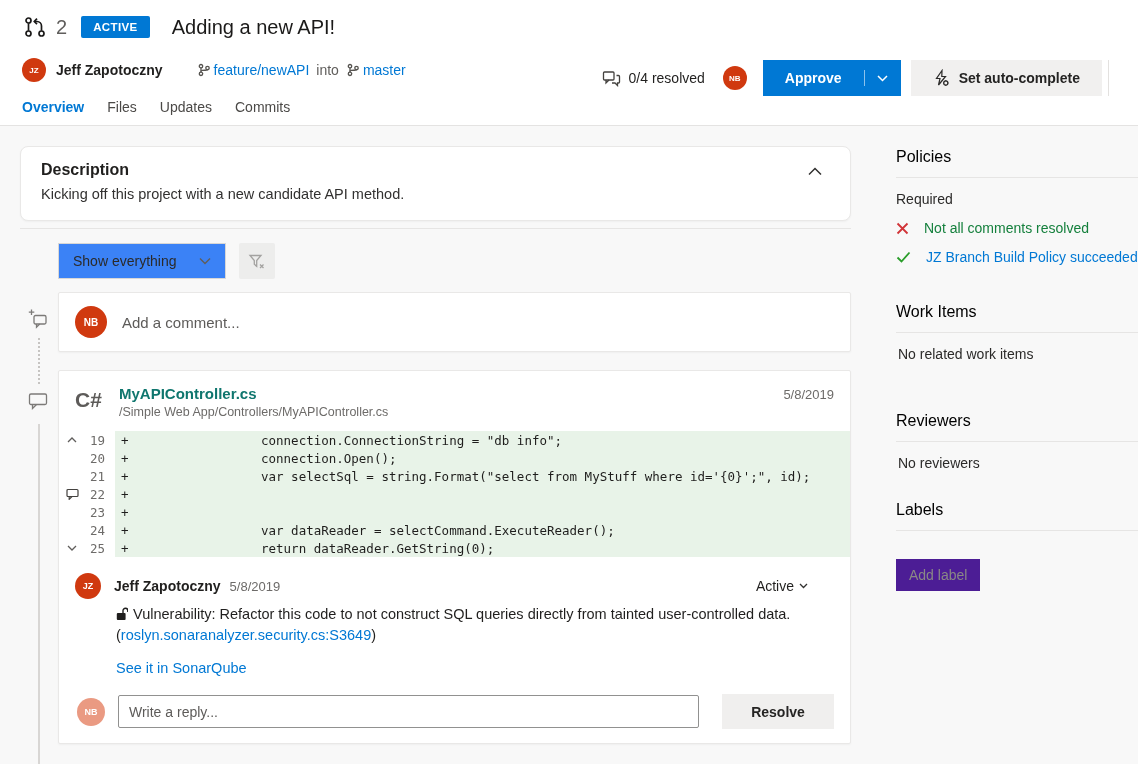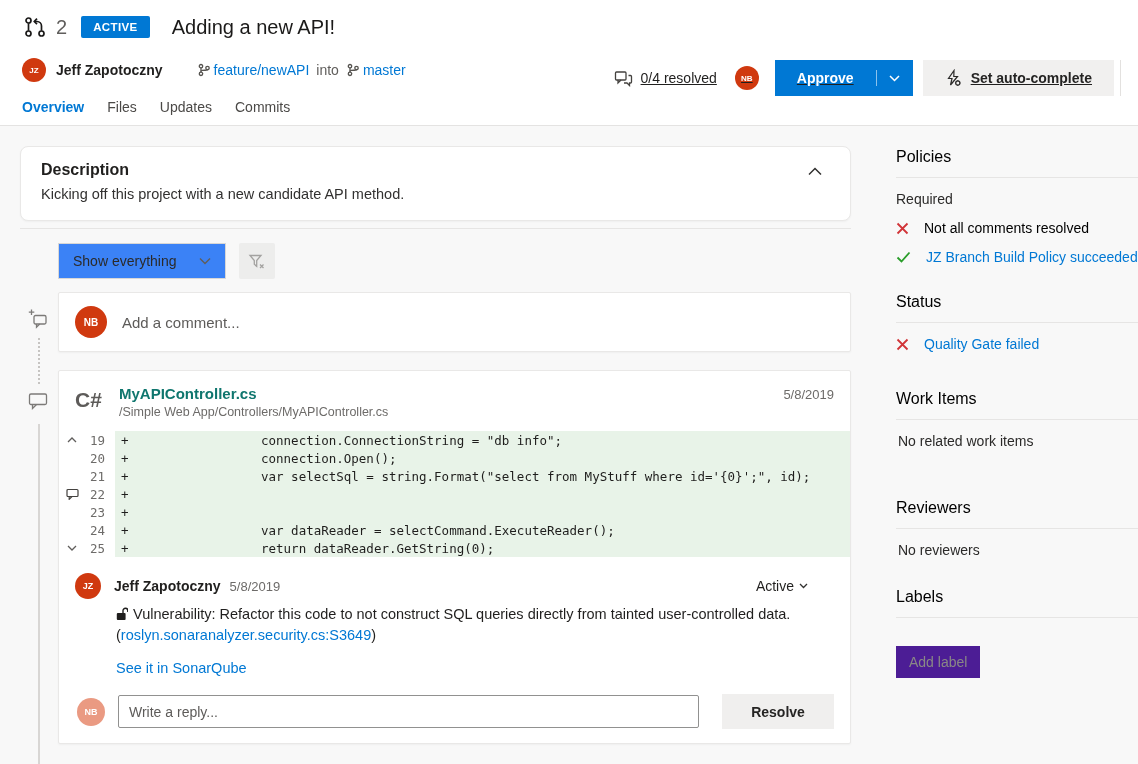--- a/index.html
+++ b/index.html
@@ -18,21 +18,21 @@
   .avatar-24 { width:24px; height:24px; font-size:8px; }
   .avatar-26 { width:26px; height:26px; font-size:9px; }
   .avatar-28 { width:28px; height:28px; font-size:9px; }
   .avatar-32 { width:32px; height:32px; font-size:10px; }
   .avatar.faded { background:#ea9a82; }
   .author-name { font-size:14px; font-weight:600; margin-left:10px; color:#201f1e; }
   .branch-group { display:flex; align-items:center; margin-left:34px; }
   .branch-link { color:#0078d4; font-size:14px; text-decoration:none; display:inline-flex; align-items:center; gap:3px; }
   .into-text { color:#605e5c; font-size:14px; margin:0 7px; }
 
-  .meta-right { position:absolute; right:4px; top:0; height:52px; display:flex; align-items:center;text-decoration:underline; }
+  .meta-right { position:absolute; right:16px; top:0; height:52px; display:flex; align-items:center; }
   .resolved { display:flex; align-items:center; gap:8px; font-size:14px; color:#201f1e; }
   .meta-right .avatar-24 { margin-left:18px; }
   .approve-btn { display:flex; align-items:stretch; height:36px; background:#0078d4; color:#fff; margin-left:16px; cursor:pointer; }
   .approve-main { display:flex; align-items:center; padding:0 22px; font-size:14px; font-weight:600; }
   .approve-sep { width:1px; background:rgba(255,255,255,.55); margin:10px 0; }
   .approve-caret { width:36px; display:flex; align-items:center; justify-content:center; }
   .autocomplete-btn { display:flex; align-items:center; gap:10px; height:36px; background:#f1f0ef; color:#252423; font-size:14px; font-weight:600; padding:0 22px; margin-left:10px; cursor:pointer; }
   .hdr-vdivider { width:1px; height:36px; background:#e3e1df; margin-left:6px; margin-right:13px; }
 
   .tabs { position:absolute; left:22px; top:90px; height:34px; display:flex; gap:23px; align-items:center; font-size:14px; color:#4b4947; }
@@ -91,21 +91,21 @@
   .sonar-link { display:inline-block; margin-top:14px; font-size:14.5px; color:#0078d4; text-decoration:none; }
   .reply-row { display:flex; align-items:center; margin-top:17px; margin-left:2px; gap:13px; }
   .reply-input { border:1px solid #919190; border-radius:2px; height:33px; padding:0 10px; font-size:14px; flex:1; }
   .resolve-btn { width:112px; height:35px; background:#f0efee; border:none; font-family:inherit; font-size:14px; font-weight:600; color:#252423; margin-left:10px; cursor:pointer; }
 
   
   .sidebar { position:absolute; left:896px; top:22px; width:242px; }
   .sb-title { font-size:16px; font-weight:400; color:#000000; padding-bottom:11px; border-bottom:1px solid #e6e5e4; }
   .sb-label { font-size:14px; color:#2b2a29; margin-top:13px; }
   .sb-item { display:flex; align-items:center; gap:15px; margin-top:13px; font-size:14px; white-space:nowrap; }
-  .sb-item .txt { color:#000000; }
+  .sb-item .txt { color:#15803d; }
   .sb-item .lnk { color:#0078d4; cursor:pointer; }
   .sb-empty { font-size:14px; color:#2b2a29; margin-top:13px; padding-left:2px; }
   .sb-sec-status { margin-top:28px; }
   .sb-sec-work { margin-top:38px; }
   .sb-sec-reviewers { margin-top:50px; }
   .sb-sec-labels { margin-top:30px; }
   .add-label-chip { display:inline-block; margin-top:28px; background:#4c1d95; color:#8a8886; font-size:14px; padding:8px 13px; cursor:pointer; }
 
   svg { display:block; }
 </style>
@@ -363,31 +363,20 @@
         <div class="sb-item">
           <span>
             <svg width="15" height="12" viewBox="0 0 15 12" stroke="#2a9d2a" stroke-width="1.8" fill="none">
                 <path d="M1.5 6.5 L5.5 10.5 L13.5 1.5"></path>
               </svg>
           </span>
           <span class="lnk">JZ Branch Build Policy succeeded</span>
         </div>
       </div>
 
-      <div class="sb-section sb-sec-status">
-        <div class="sb-title">Status</div>
-        <div class="sb-item">
-          <span>
-            <svg width="13" height="13" viewBox="0 0 13 13" stroke="#d13438" stroke-width="1.8" fill="none">
-                <path d="M1.5 1.5 L11.5 11.5 M11.5 1.5 L1.5 11.5"></path>
-              </svg>
-          </span>
-          <span class="lnk">Quality Gate failed</span>
-        </div>
-      </div>
 
       <div class="sb-section sb-sec-work">
         <div class="sb-title">Work Items</div>
         <div class="sb-empty">No related work items</div>
       </div>
 
       <div class="sb-section sb-sec-reviewers">
         <div class="sb-title">Reviewers</div>
         <div class="sb-empty">No reviewers</div>
       </div>

